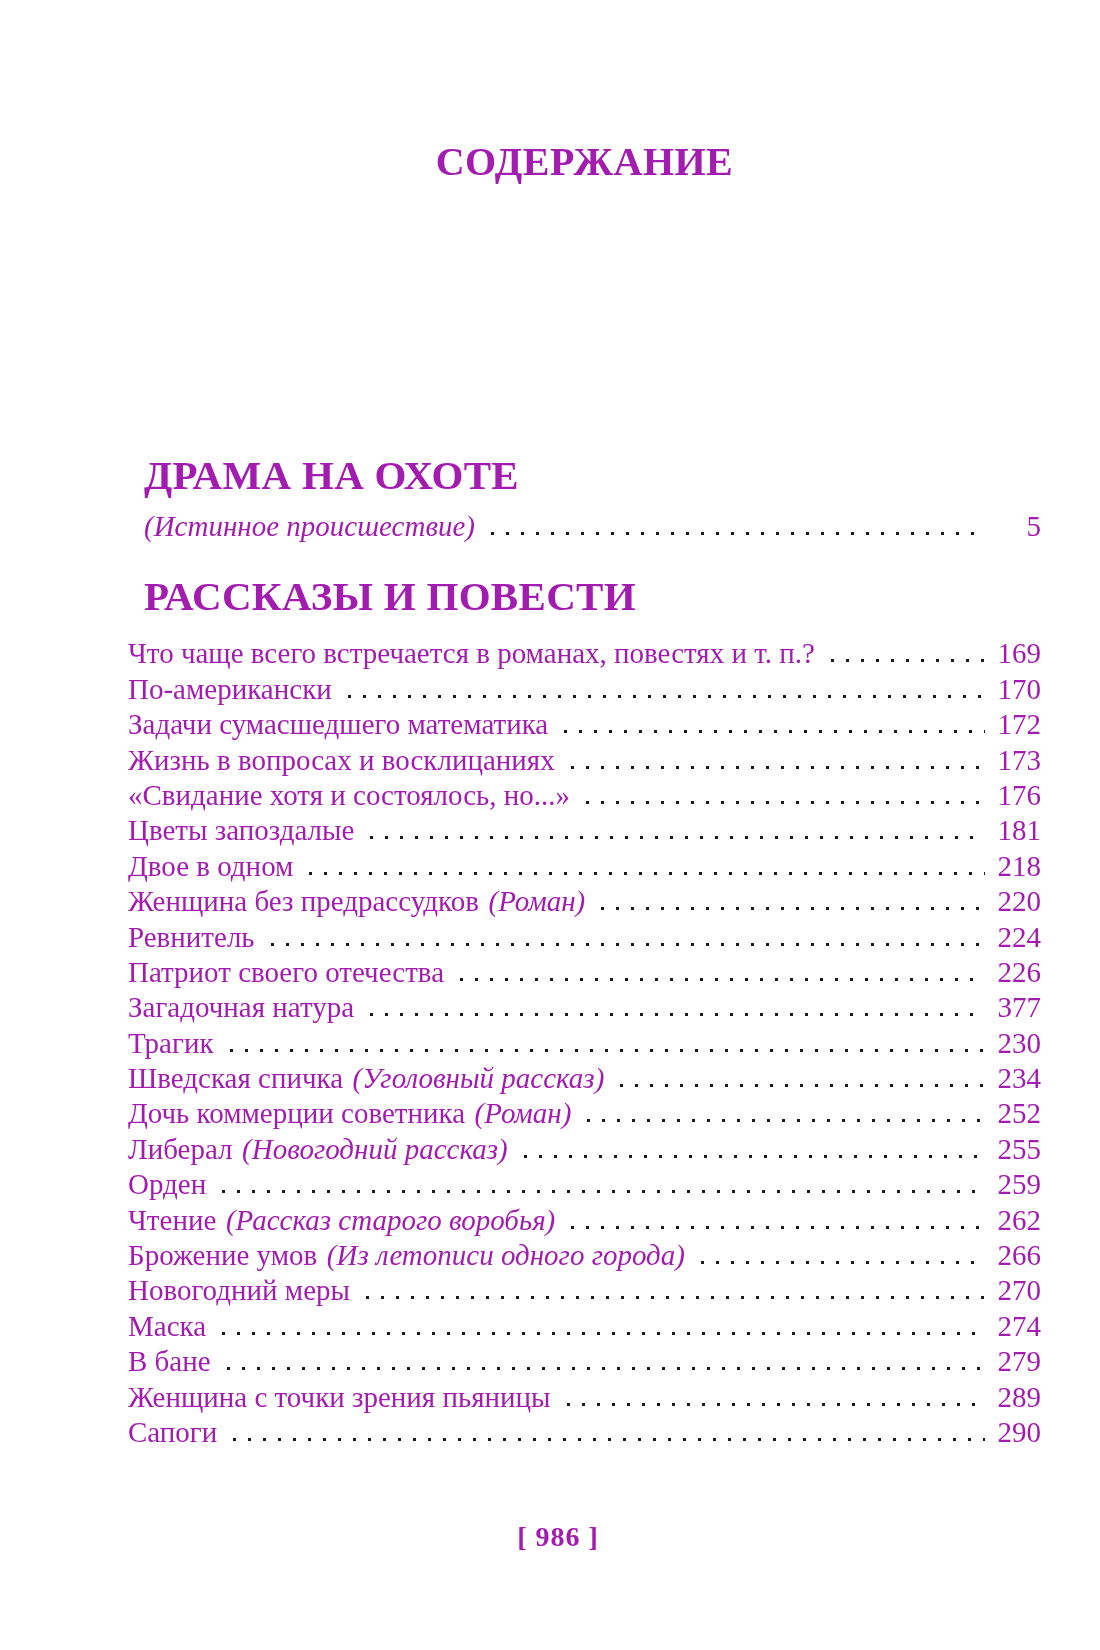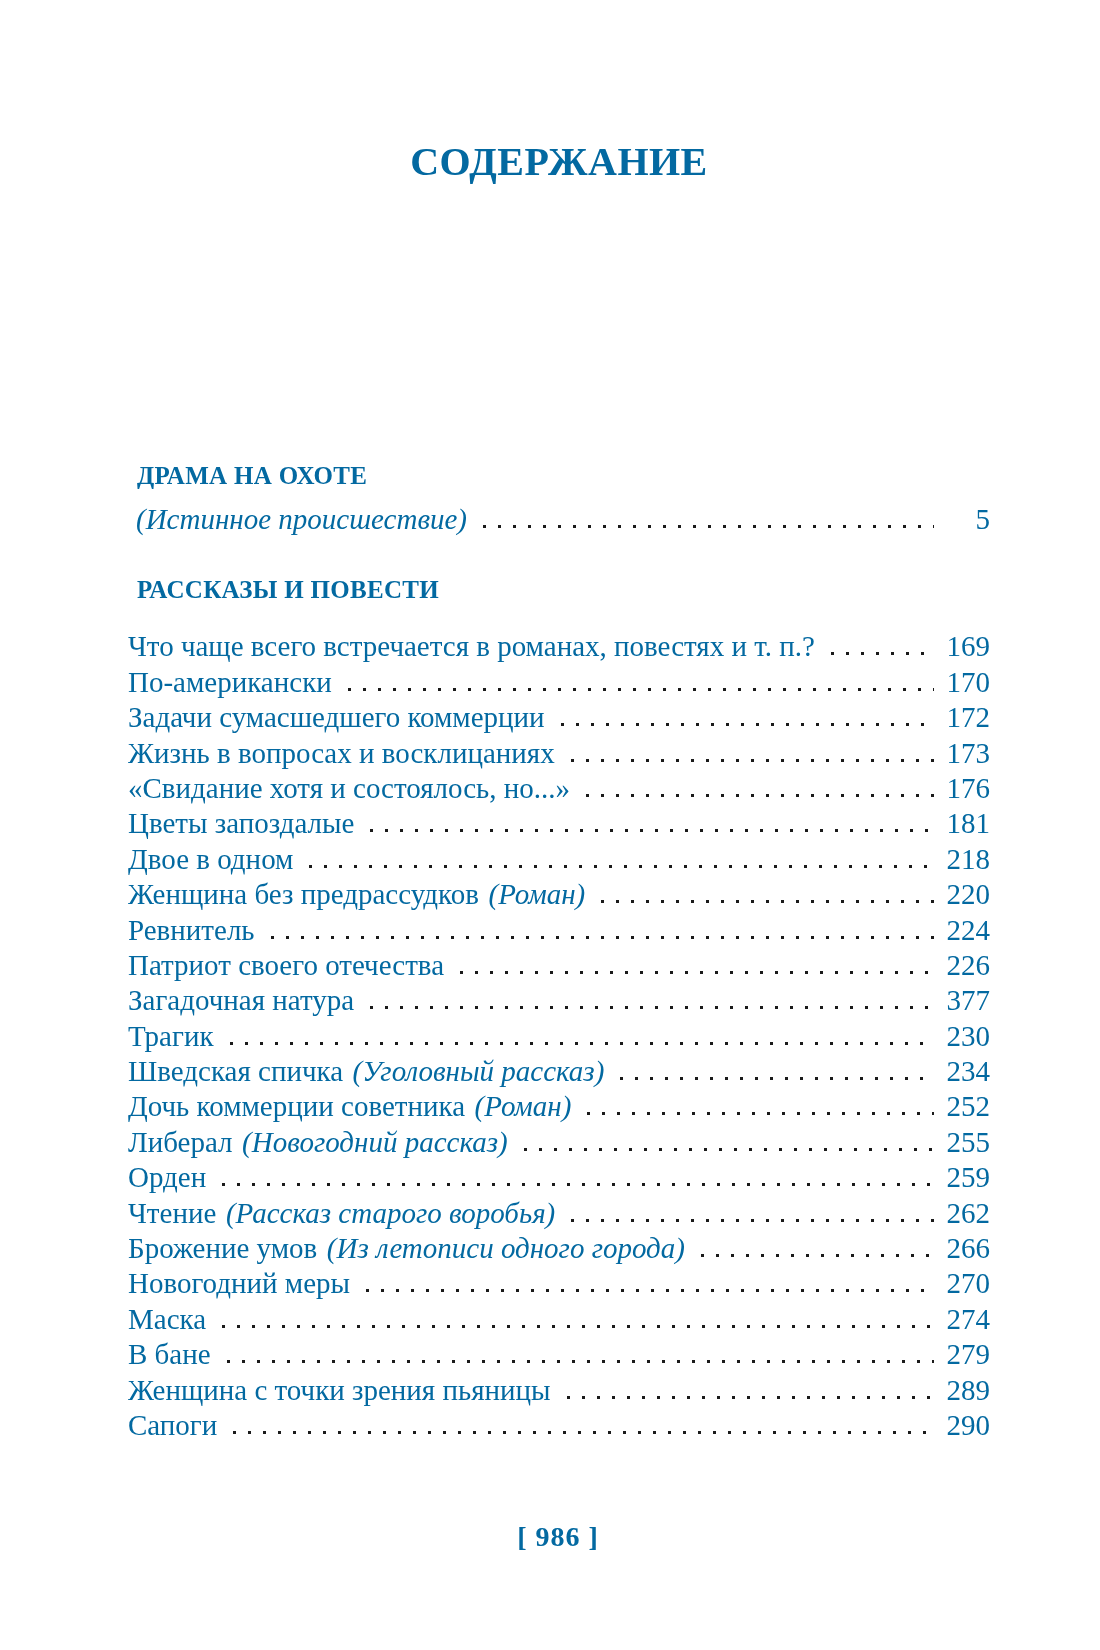--- a/index.html
+++ b/index.html
@@ -5,46 +5,46 @@
   html, body {
     margin: 0;
     padding: 0;
     background: #ffffff;
   }
   .page {
     position: relative;
     width: 1100px;
     height: 1650px;
     background: #ffffff;
-    color: #0369a1;
+    color: #a21caf;
     font-family: "Liberation Serif", serif;
     box-sizing: border-box;
-    padding: 138px 110px 0 128px;
+    padding: 138px 59px 0 128px;
     overflow: hidden;
   }
   .page-title {
     margin: 0;
     font-size: 40px;
     line-height: 48px;
     font-weight: bold;
     text-align: center;
     letter-spacing: 0.5px;
   }
   .toc {
     margin-top: 272px;
   }
   .toc-section {
     margin: 0;
   }
   .toc-section + .toc-section {
     margin-top: 35px;
   }
   .section-heading {
-    margin: 9px;
-    font-size: 25px;
+    margin: 16px;
+    font-size: 41px;
     line-height: 35px;
     font-weight: bold;
     letter-spacing: 0.3px;
   }
   .toc-section:nth-of-type(2) .toc-entry:first-of-type {
     margin-top: 22px;
   }
   .toc-entry {
     display: flex;
     align-items: baseline;
@@ -53,21 +53,21 @@
     height: 35.4px;
     white-space: nowrap;
   }
   .entry-note {
     font-style: italic;
   }
   .entry-note:not(:empty) {
     margin-left: 0.33em;
   }
   .entry-title:empty + .entry-note {
-    margin-left: 8px;
+    margin-left: 16px;
     text-align: right;
   }
   .dots {
     flex: 1 1 auto;
     min-width: 20px;
     height: 0.92em;
     margin-left: 10px;
     margin-right: 6px;
     background-image: radial-gradient(circle, #1b1b1b 1.6px, transparent 1.9px);
     background-size: 15px 5px;
@@ -112,21 +112,21 @@
           <span class="dots"></span>
           <span class="entry-page">169</span>
         </div>
         <div class="toc-entry">
           <span class="entry-title">По-американски</span>
           <span class="entry-note"></span>
           <span class="dots"></span>
           <span class="entry-page">170</span>
         </div>
         <div class="toc-entry">
-          <span class="entry-title">Задачи сумасшедшего коммерции</span>
+          <span class="entry-title">Задачи сумасшедшего математика</span>
           <span class="entry-note"></span>
           <span class="dots"></span>
           <span class="entry-page">172</span>
         </div>
         <div class="toc-entry">
           <span class="entry-title">Жизнь в вопросах и восклицаниях</span>
           <span class="entry-note"></span>
           <span class="dots"></span>
           <span class="entry-page">173</span>
         </div>

